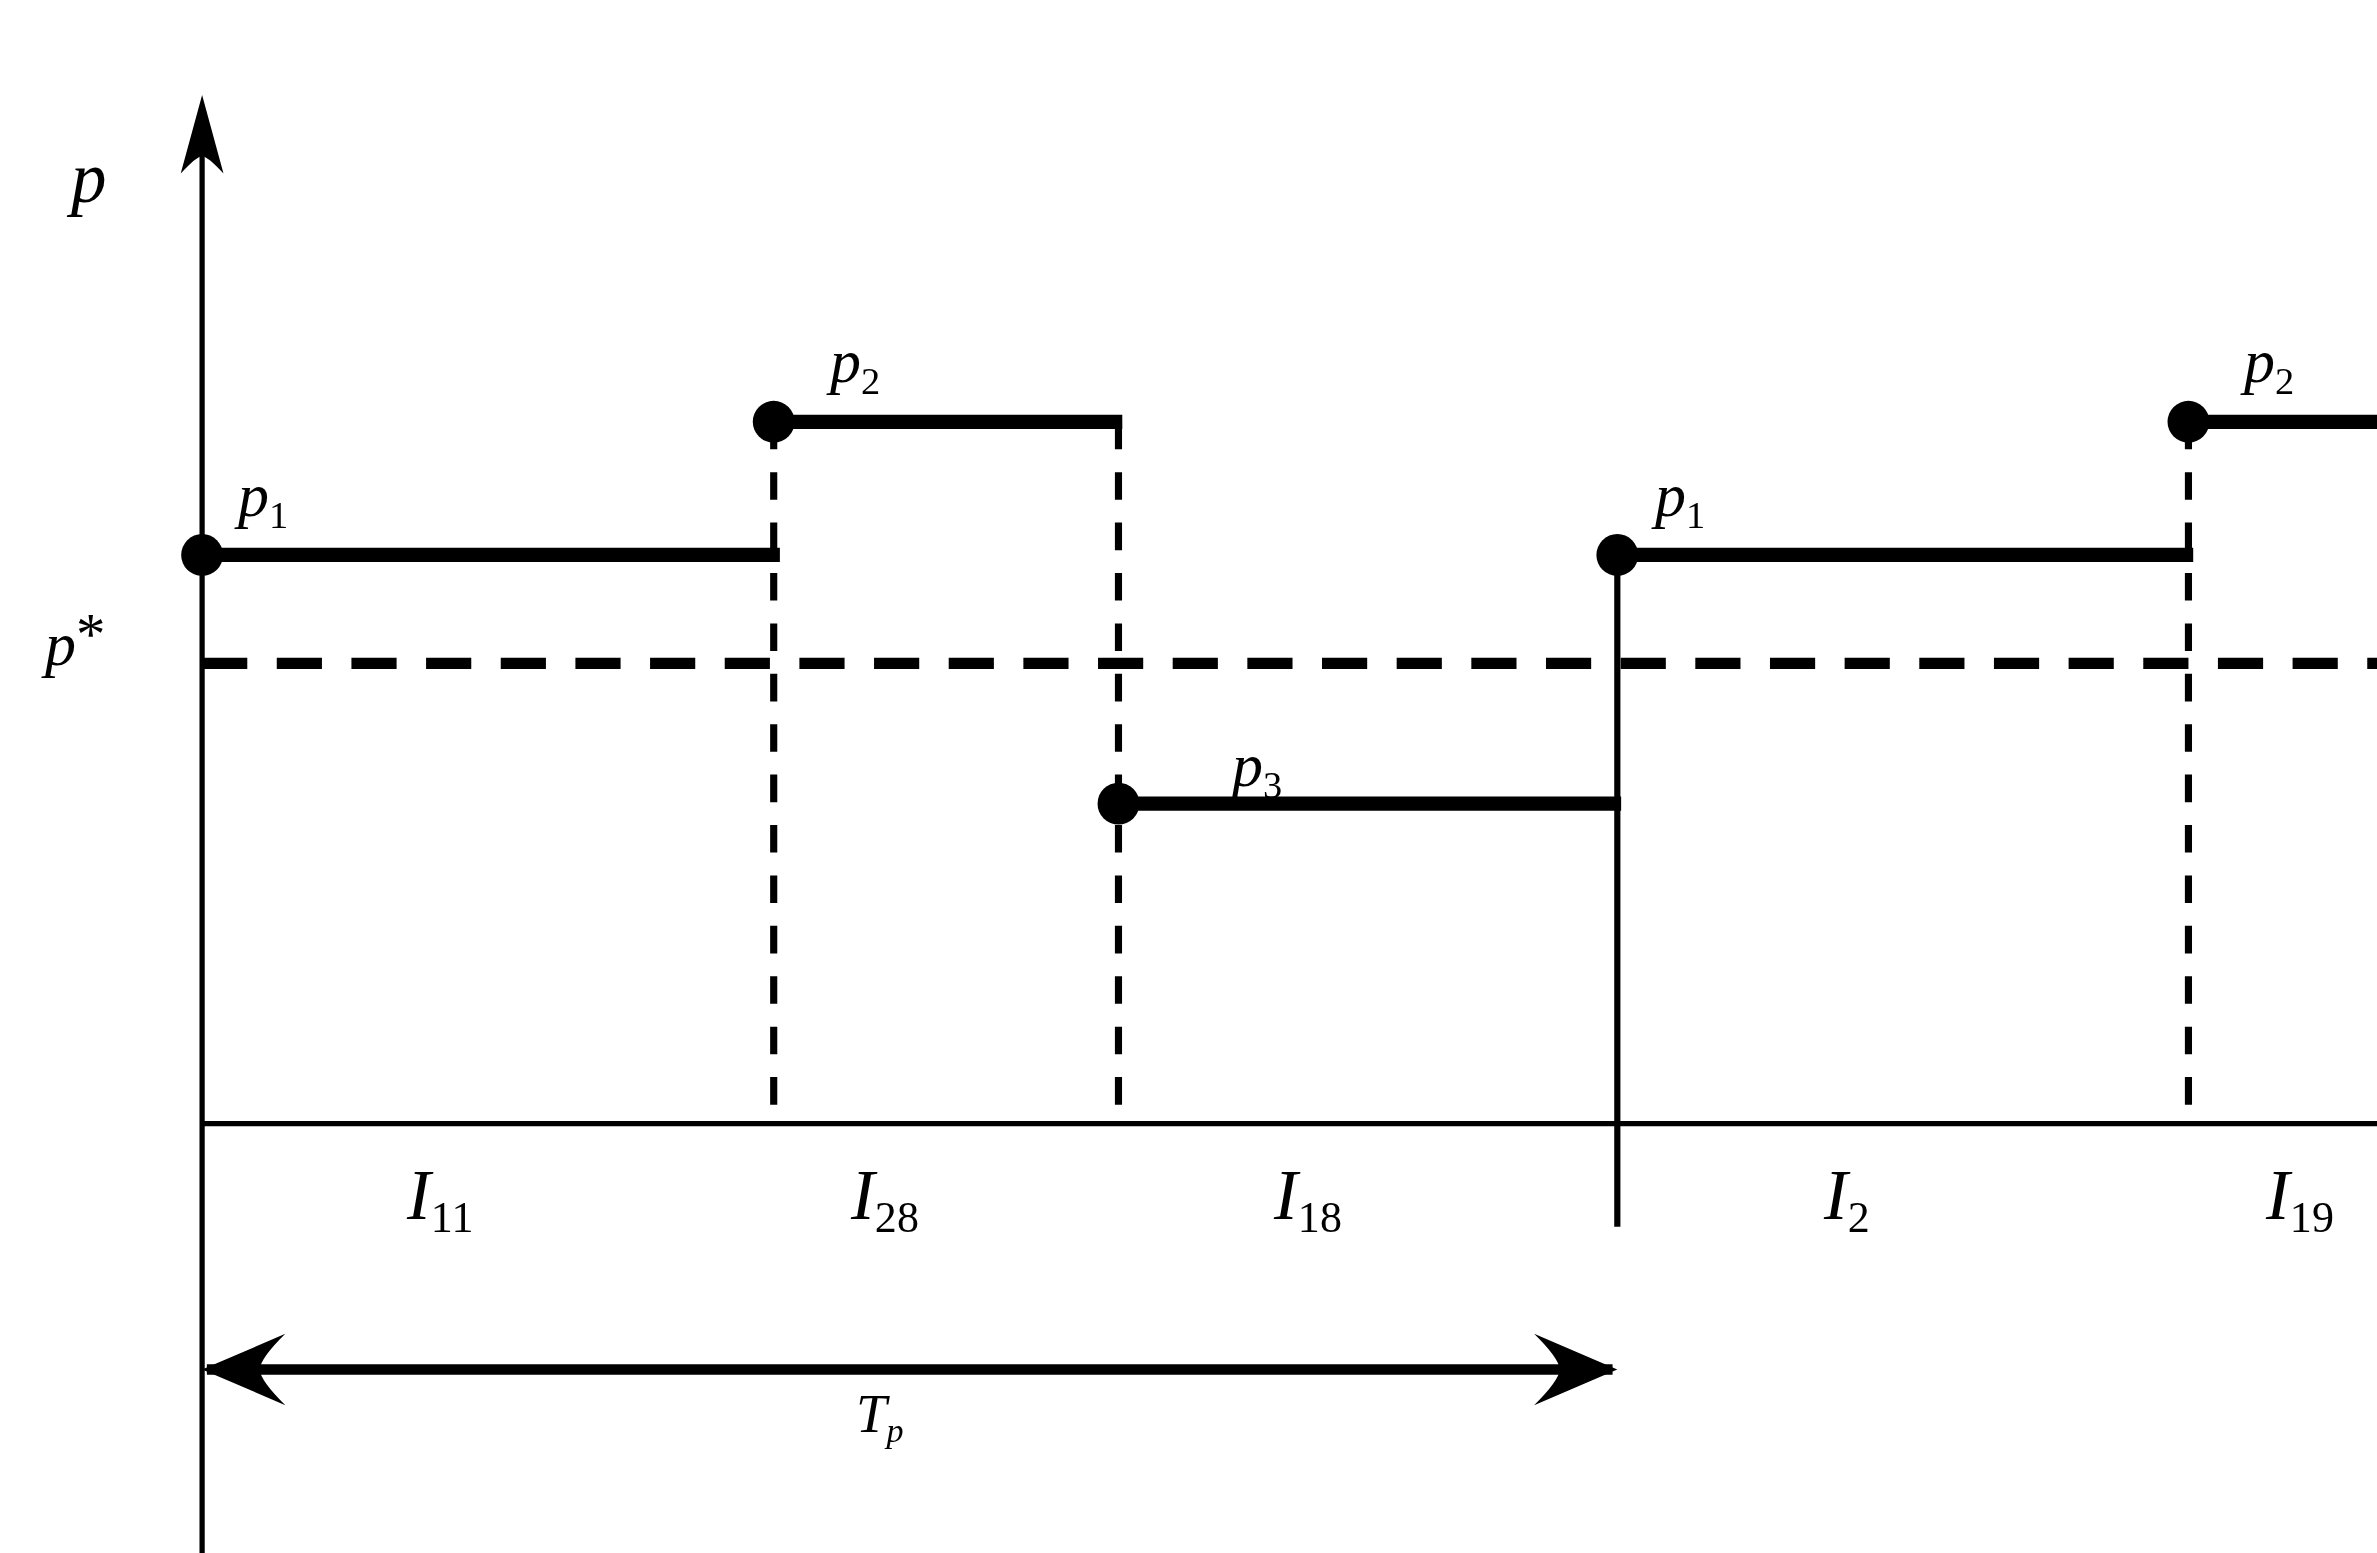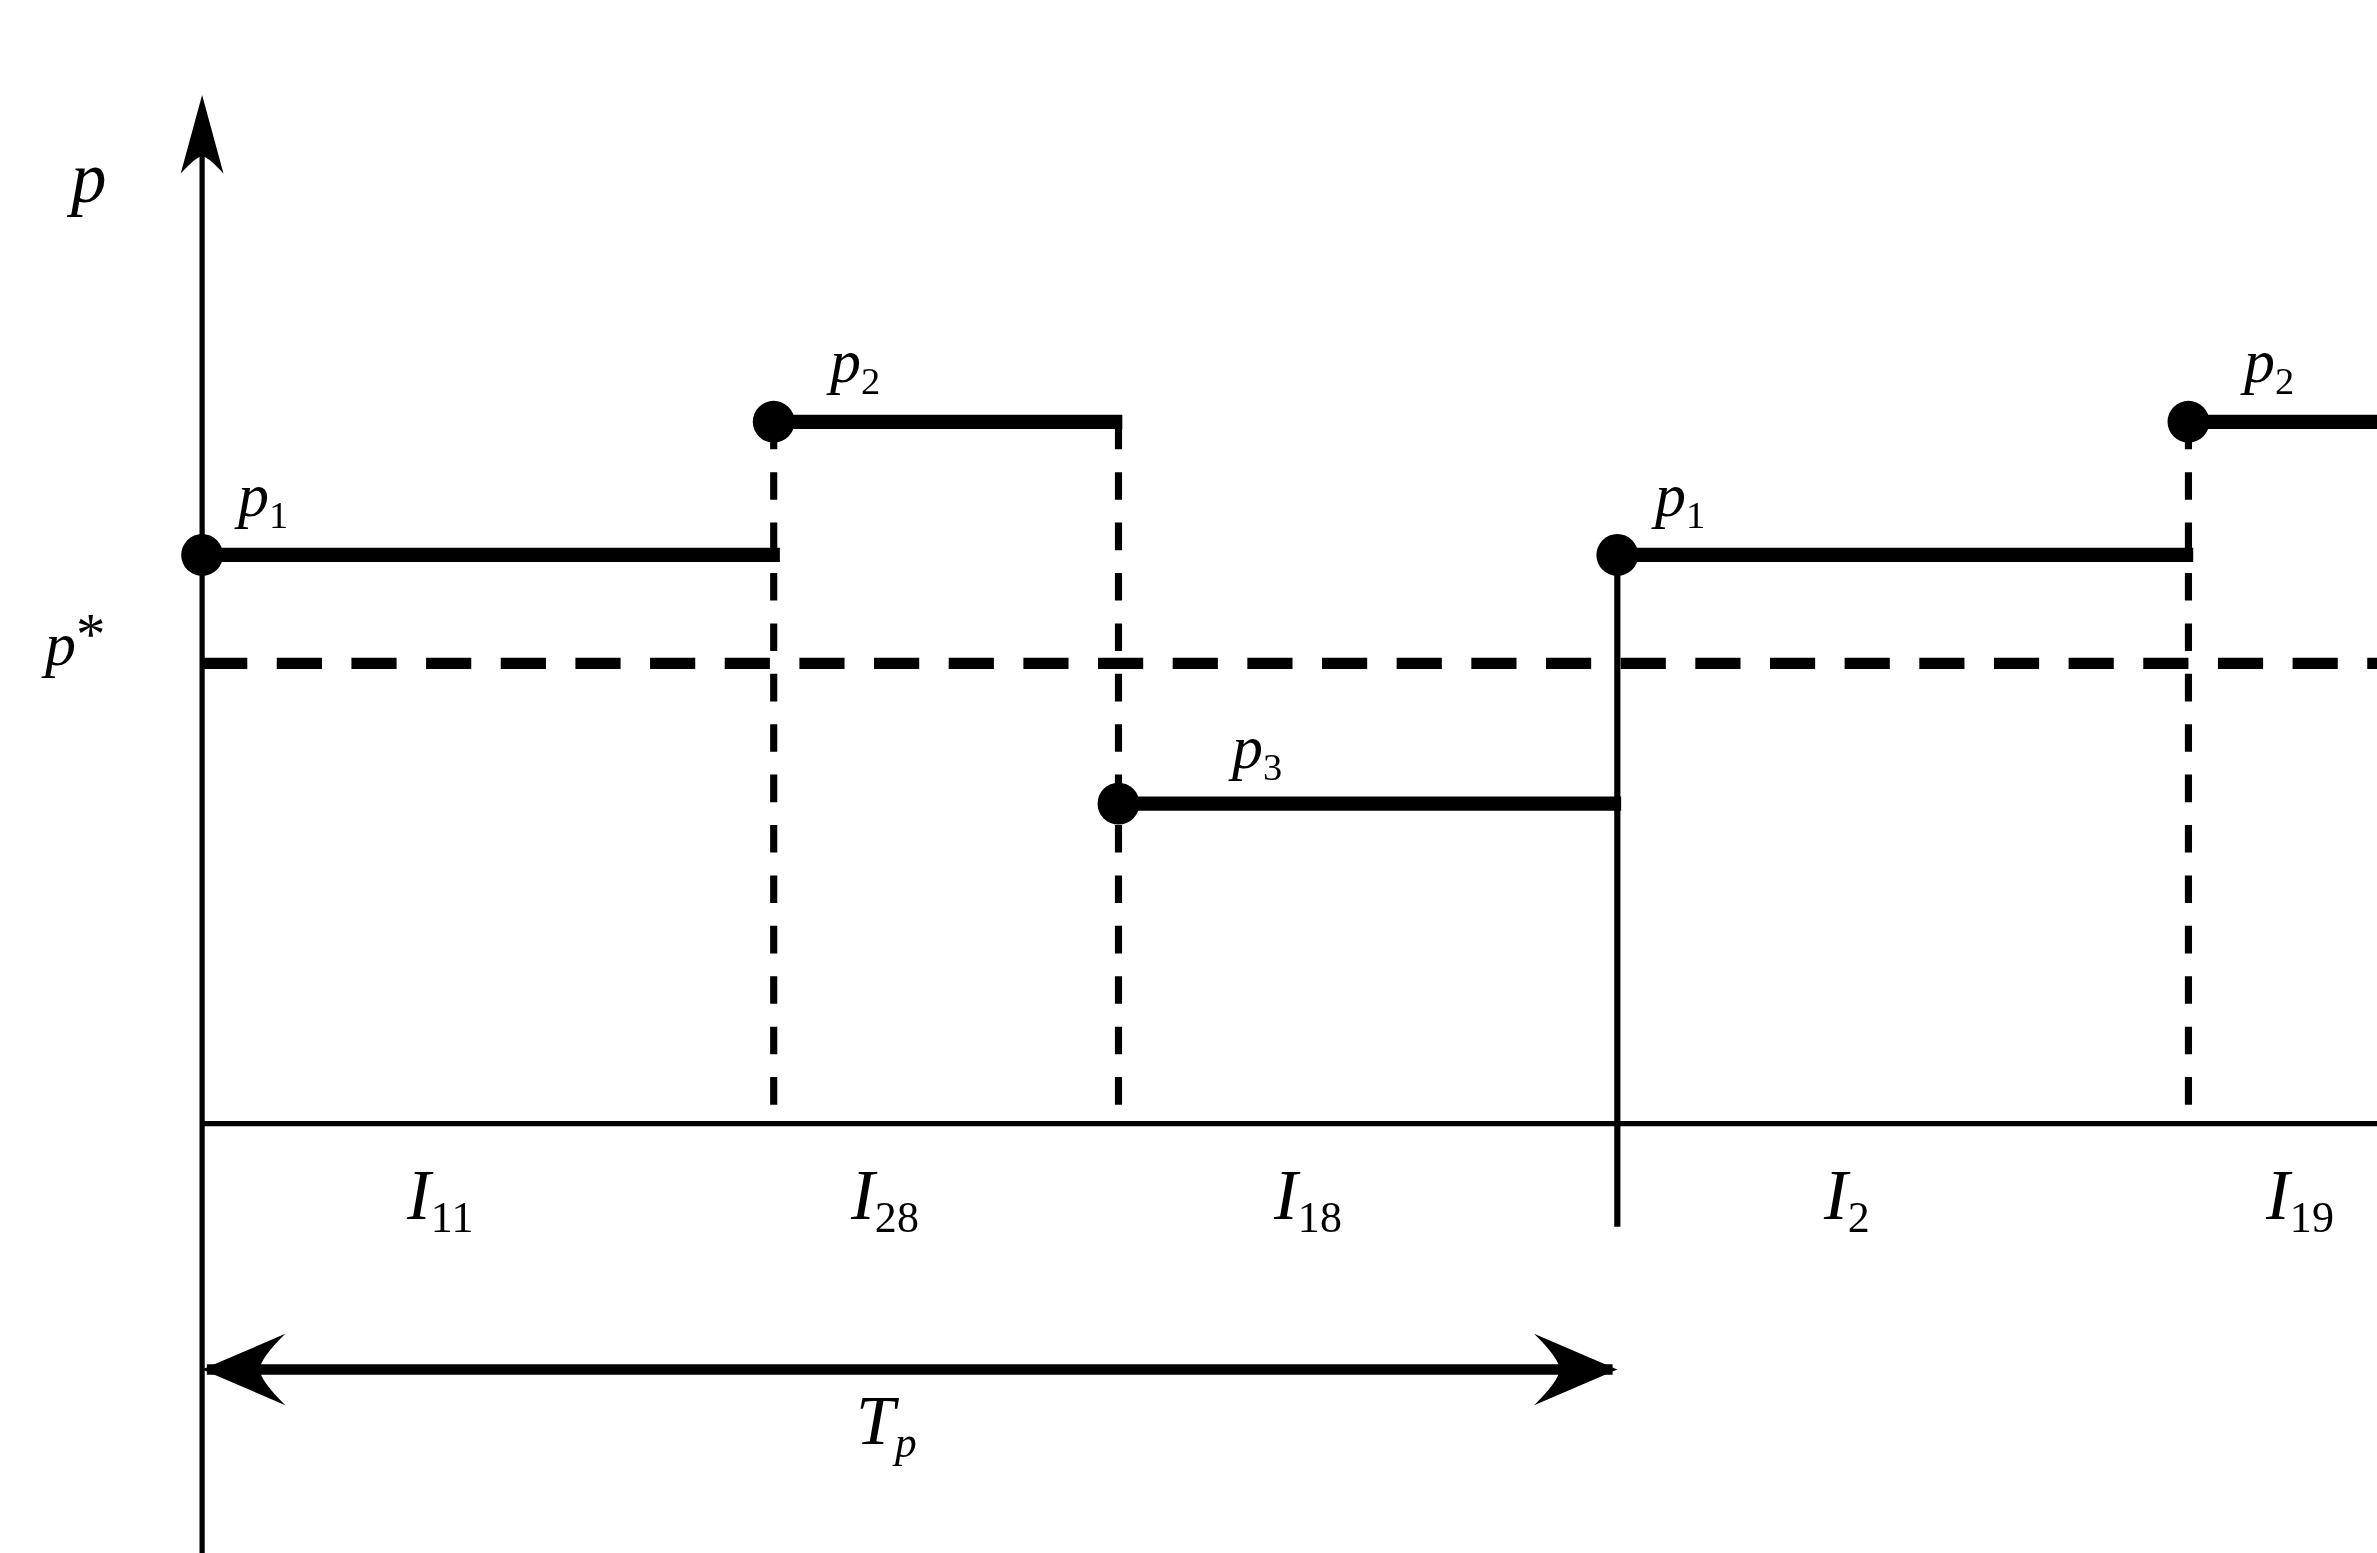--- a/index.html
+++ b/index.html
@@ -33,21 +33,21 @@
     font-size:0.95em;
     vertical-align:0.18em;
   }
   .mathlabel .upr{
     font-style:italic;
   }
   
   .sz-axis{font-size:71px;}
   .sz-level{font-size:62px;}
   .sz-interval{font-size:71px;}
-  .sz-period{font-size:70px;}
+  .sz-period{font-size:55px;}
 </style>
 </head>
 <body>
 
 <div id="stage">
 
   <svg id="fig" viewBox="0 0 7646 3268" preserveAspectRatio="none" xmlns="http://www.w3.org/2000/svg">
 
     <g>
 
@@ -110,21 +110,21 @@
   </div>
 
   <div class="mathlabel sz-level" style="left:238px; top:464px;">
     <span>p</span><sub>1</sub>
   </div>
 
   <div class="mathlabel sz-level" style="left:830px; top:330px;">
     <span>p</span><sub>2</sub>
   </div>
 
-  <div class="mathlabel sz-level" style="left:1232px; top:716px;">
+  <div class="mathlabel sz-level" style="left:1232px; top:734px;">
     <span>p</span><sub>3</sub>
   </div>
 
   <div class="mathlabel sz-level" style="left:1655px; top:464px;">
     <span>p</span><sub>1</sub>
   </div>
 
   <div class="mathlabel sz-level" style="left:2244px; top:330px;">
     <span>p</span><sub>2</sub>
   </div>

